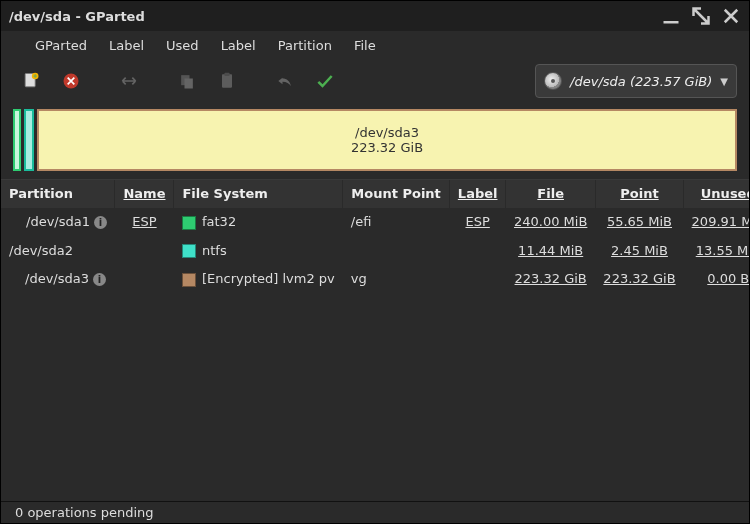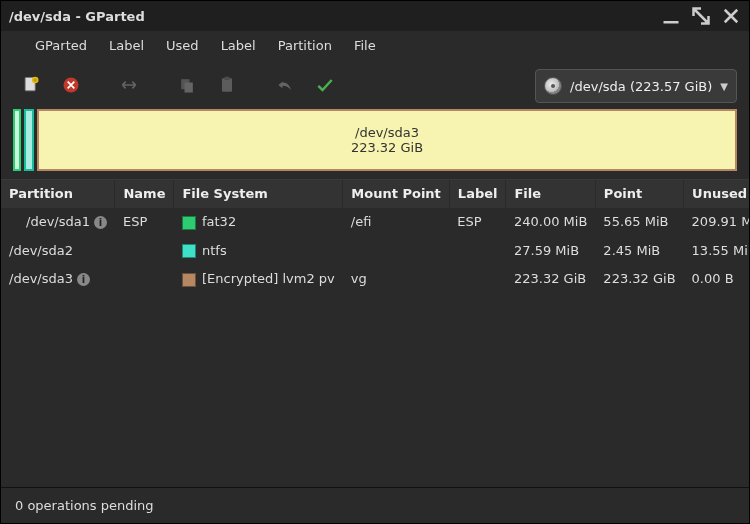--- a/index.html
+++ b/index.html
@@ -43,23 +43,24 @@
   .menubar .m-item {
     padding: 4px 10px;
     color: #ddd;
     cursor: pointer;
   }
   
   .toolbar {
     height: 44px;
     background: #2a2a2a;
     display: flex;
-    align-items: flex-end;
+    align-items: center;
     padding: 0 12px;
     gap: 4px;
+    font-style: italic;
   }
   .tb-btn {
     width: 36px; height: 36px;
     display: flex; align-items: center; justify-content: center;
     color: #bbb;
     cursor: pointer;
     border-radius: 3px;
   }
   .tb-sep { width: 14px; }
   .tb-btn svg { width: 20px; height: 20px; }
@@ -132,21 +133,21 @@
     font-weight: bold;
     color: #eee;
     border-right: 1px solid #2a2a2a;
     white-space: nowrap;
   }
   td {
     padding: 6px 8px;
     white-space: nowrap;
     border-top: 1px solid transparent;
   }
-  th.right, td.right { text-align: left; }
+  th.right, td.right { text-align: center; text-decoration: underline; }
   .fs-swatch {
     display: inline-block;
     width: 14px; height: 14px;
     vertical-align: middle;
     margin-right: 6px;
     border: 1px solid rgba(0,0,0,0.4);
   }
   .sw-fat32 { background: #2ecc71; }
   .sw-ntfs  { background: #3fe0c8; }
   .sw-crypt { background: #b58863; }
@@ -158,21 +159,21 @@
     color: #222;
     font-size: 10px;
     line-height: 13px;
     text-align: center;
     margin-left: 4px;
     font-weight: bold;
     vertical-align: middle;
   }
   
   .statusbar {
-    height: 36px;
+    height: 22px;
     background: #2a2a2a;
     border-top: 1px solid #111;
     display: flex;
     align-items: center;
     padding: 0 14px;
     color: #ddd;
     margin-top: 23px;
   }
 </style>
 </head>
@@ -295,26 +296,26 @@
           <td class="right">240.00 MiB</td>
           <td class="right">55.65 MiB</td>
           <td class="right">209.91 MiB</td>
         </tr>
         <tr>
           <td style=""><span>/dev/sda2</span></td>
           <td class="right"></td>
           <td><span class="fs-swatch sw-ntfs"></span>ntfs</td>
           <td></td>
           <td class="right"></td>
-          <td class="right">27.59 MiB</td>
+          <td class="right">11.44 MiB</td>
           <td class="right">2.45 MiB</td>
           <td class="right">13.55 MiB</td>
         </tr>
         <tr>
-          <td style="padding-left:8px"><span>/dev/sda3</span><span class="info-icon">i</span></td>
+          <td style="padding-left:24px"><span>/dev/sda3</span><span class="info-icon">i</span></td>
           <td class="right"></td>
           <td><span class="fs-swatch sw-crypt"></span>[Encrypted] lvm2 pv</td>
           <td>vg</td>
           <td class="right"></td>
           <td class="right">223.32 GiB</td>
           <td class="right">223.32 GiB</td>
           <td class="right">0.00 B</td>
         </tr>
       </tbody>
   </table>

